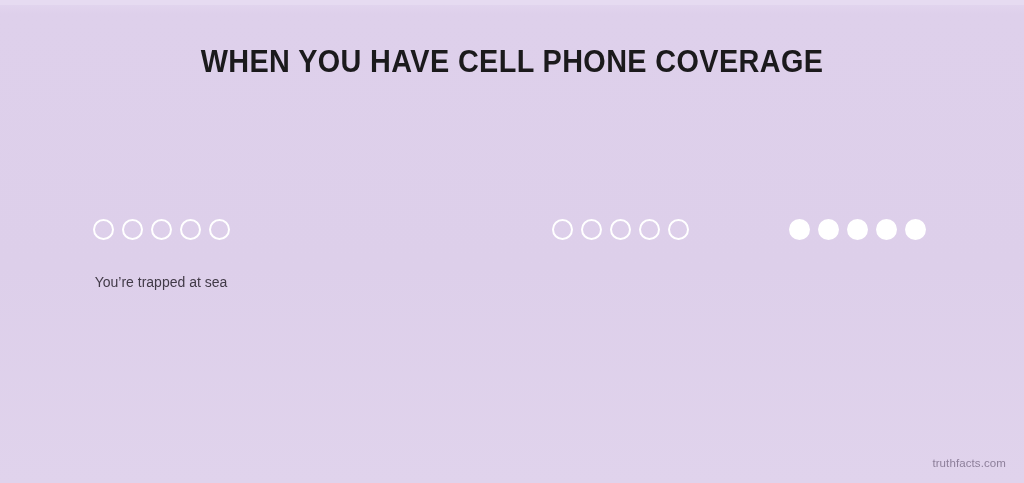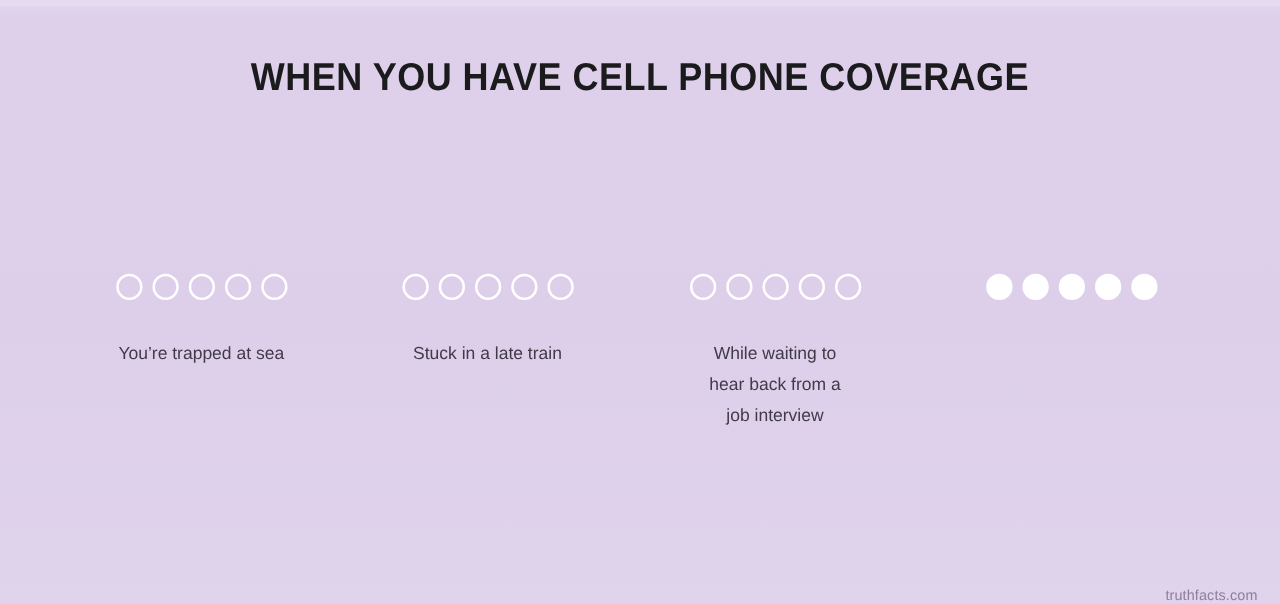--- a/index.html
+++ b/index.html
@@ -94,21 +94,21 @@
     font-size: 14px;
     line-height: 25px;
     font-weight: normal;
   }
   .caption .line { display: block; white-space: nowrap; }
 
   
   .watermark {
     position: absolute;
     right: 18px;
-    bottom: 0;
+    bottom: 14px;
     color: #8d7f9a;
     font-size: 11.5px;
     letter-spacing: 0.1px;
   }
 </style>
 </head>
 <body>
 
 <div id="poster">
 
@@ -122,45 +122,28 @@
         <span class="dot hollow"></span>
         <span class="dot hollow"></span>
         <span class="dot hollow"></span>
         <span class="dot hollow"></span>
       </div>
       <div class="caption">
         <span class="line">You’re trapped at sea</span>
       </div>
     </div>
 
-    <div class="col col-1">
-      <div class="dots">
-        <span class="dot hollow"></span>
-        <span class="dot hollow"></span>
-        <span class="dot hollow"></span>
-        <span class="dot hollow"></span>
-        <span class="dot hollow"></span>
-      </div>
-      <div class="caption">
-        <span class="line">Stuck in a late train</span>
-      </div>
-    </div>
 
     <div class="col col-2">
       <div class="dots">
         <span class="dot hollow"></span>
         <span class="dot hollow"></span>
         <span class="dot hollow"></span>
         <span class="dot hollow"></span>
         <span class="dot hollow"></span>
-      </div>
-      <div class="caption">
-        <span class="line">While waiting to</span>
-        <span class="line">hear back from a</span>
-        <span class="line">job interview</span>
       </div>
     </div>
 
     <div class="col col-3">
       <div class="dots">
         <span class="dot filled"></span>
         <span class="dot filled"></span>
         <span class="dot filled"></span>
         <span class="dot filled"></span>
         <span class="dot filled"></span>

